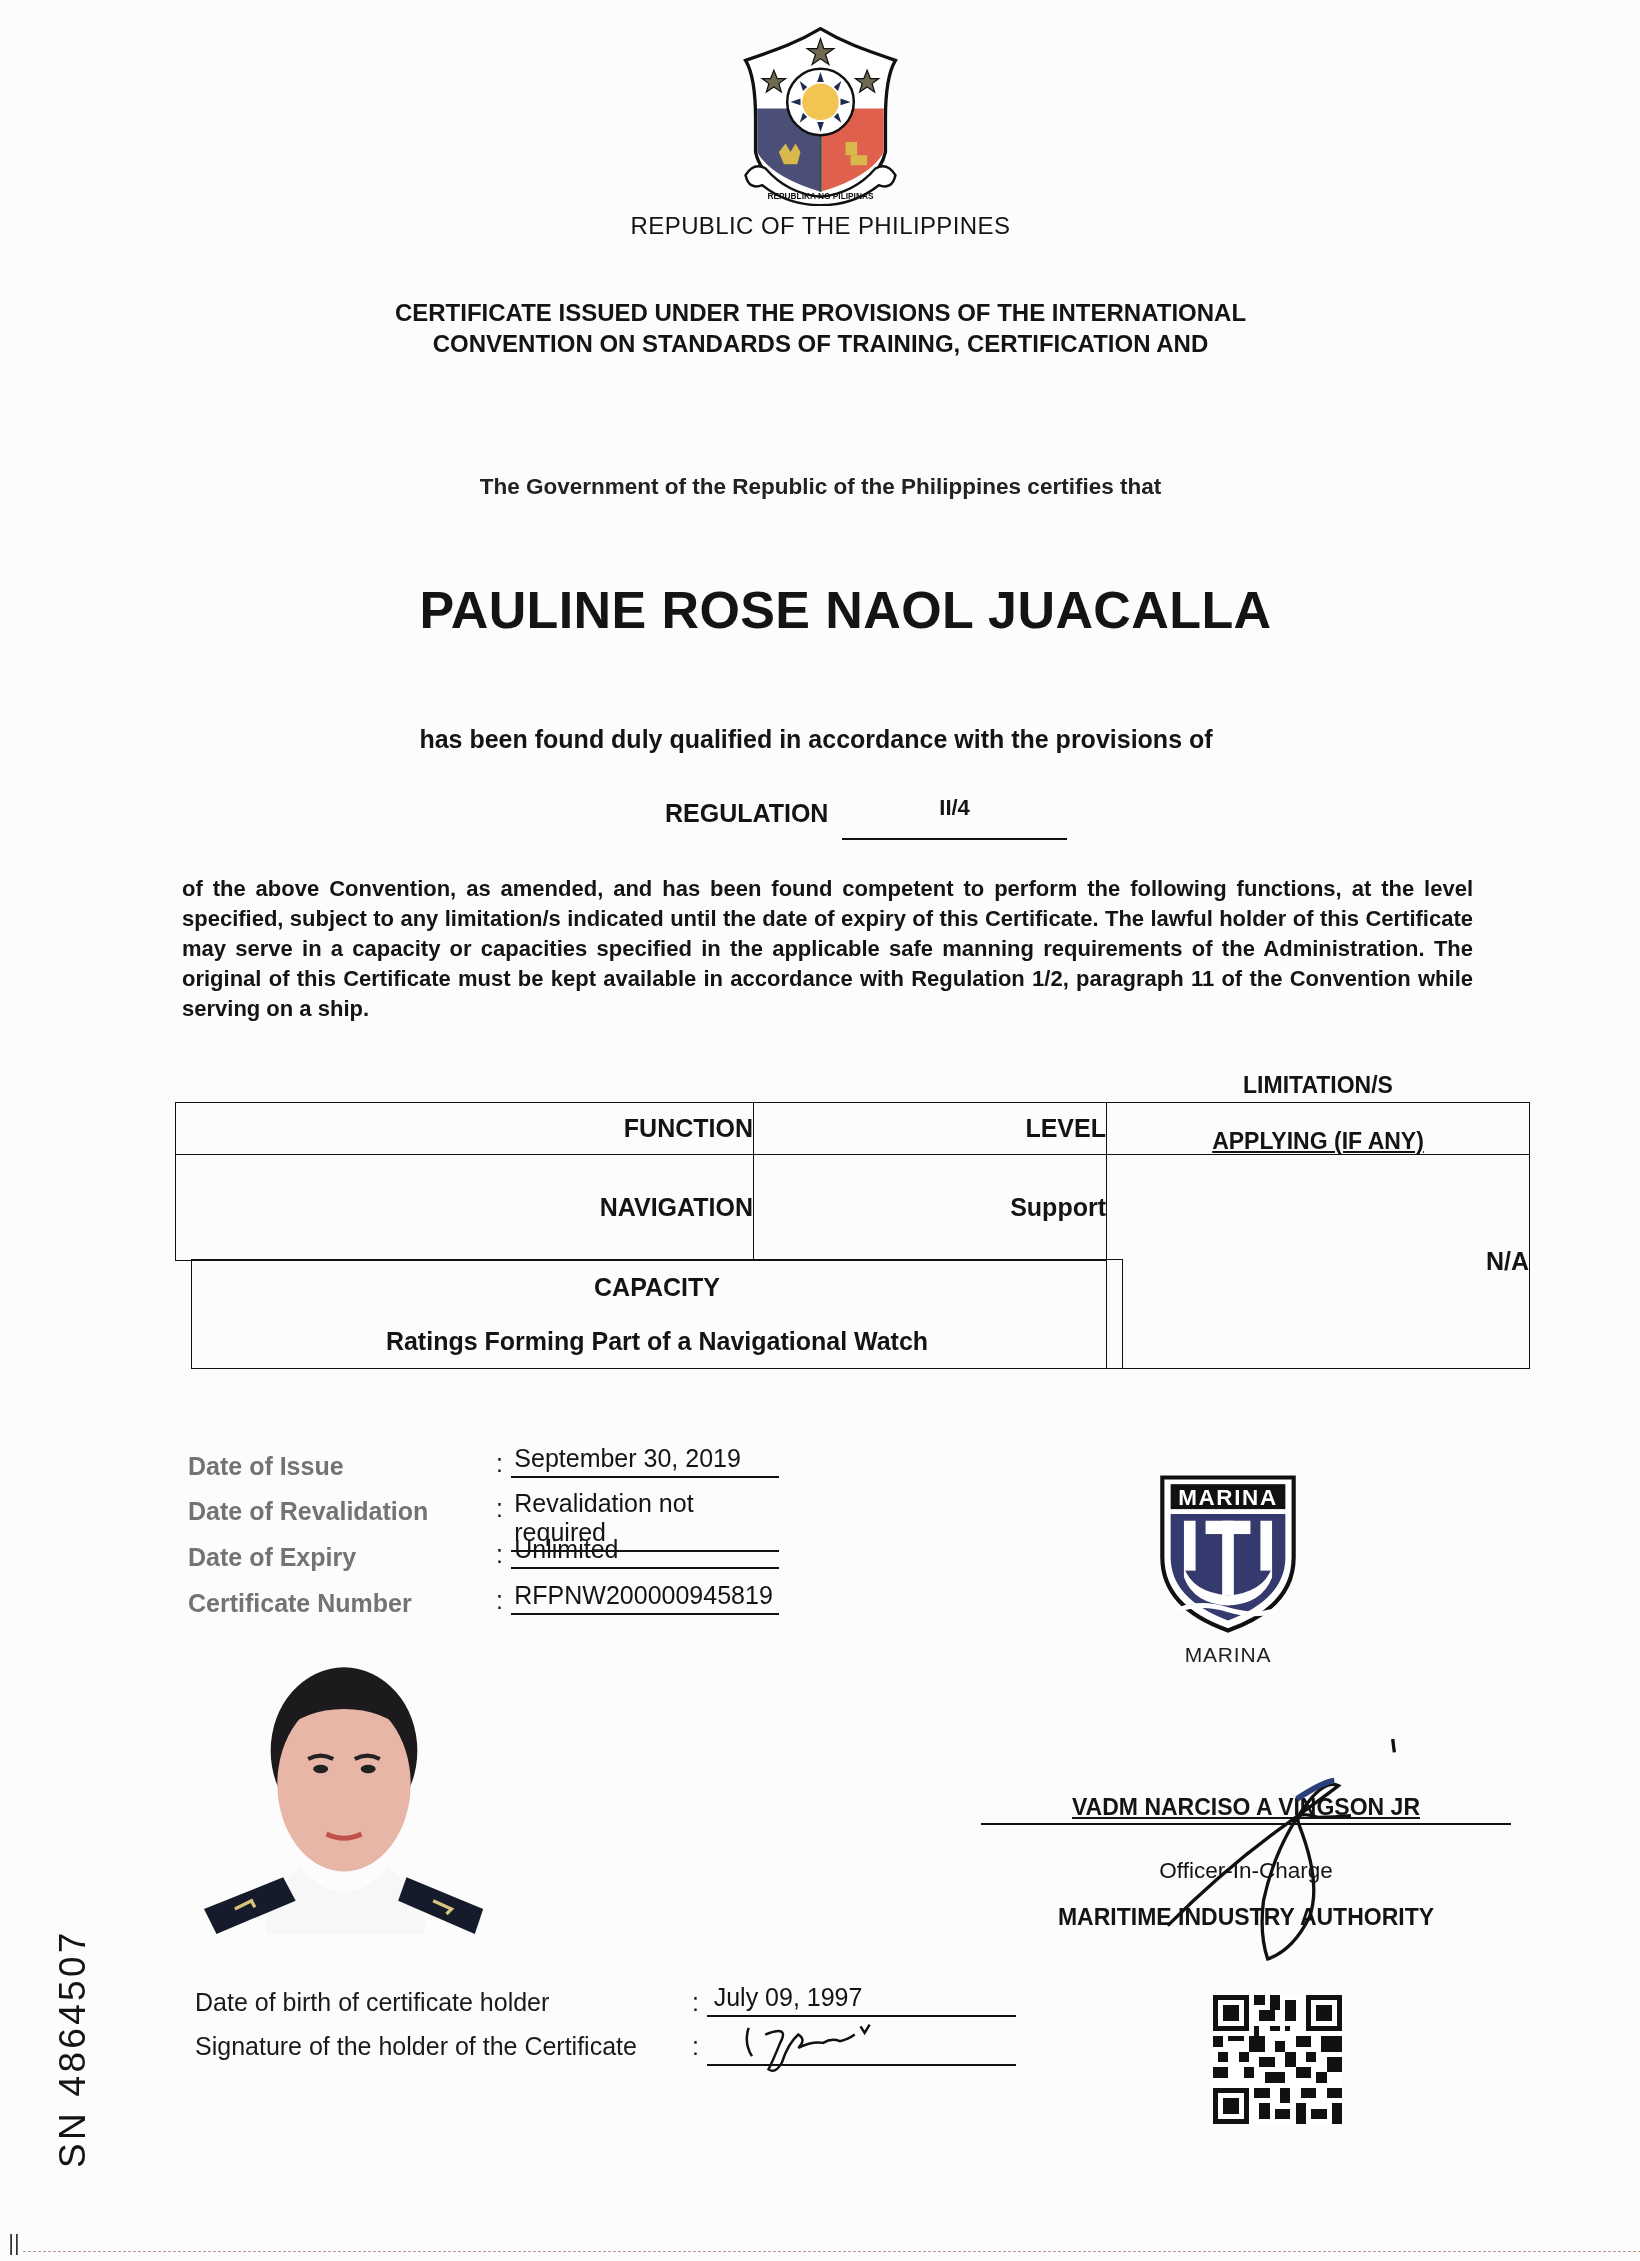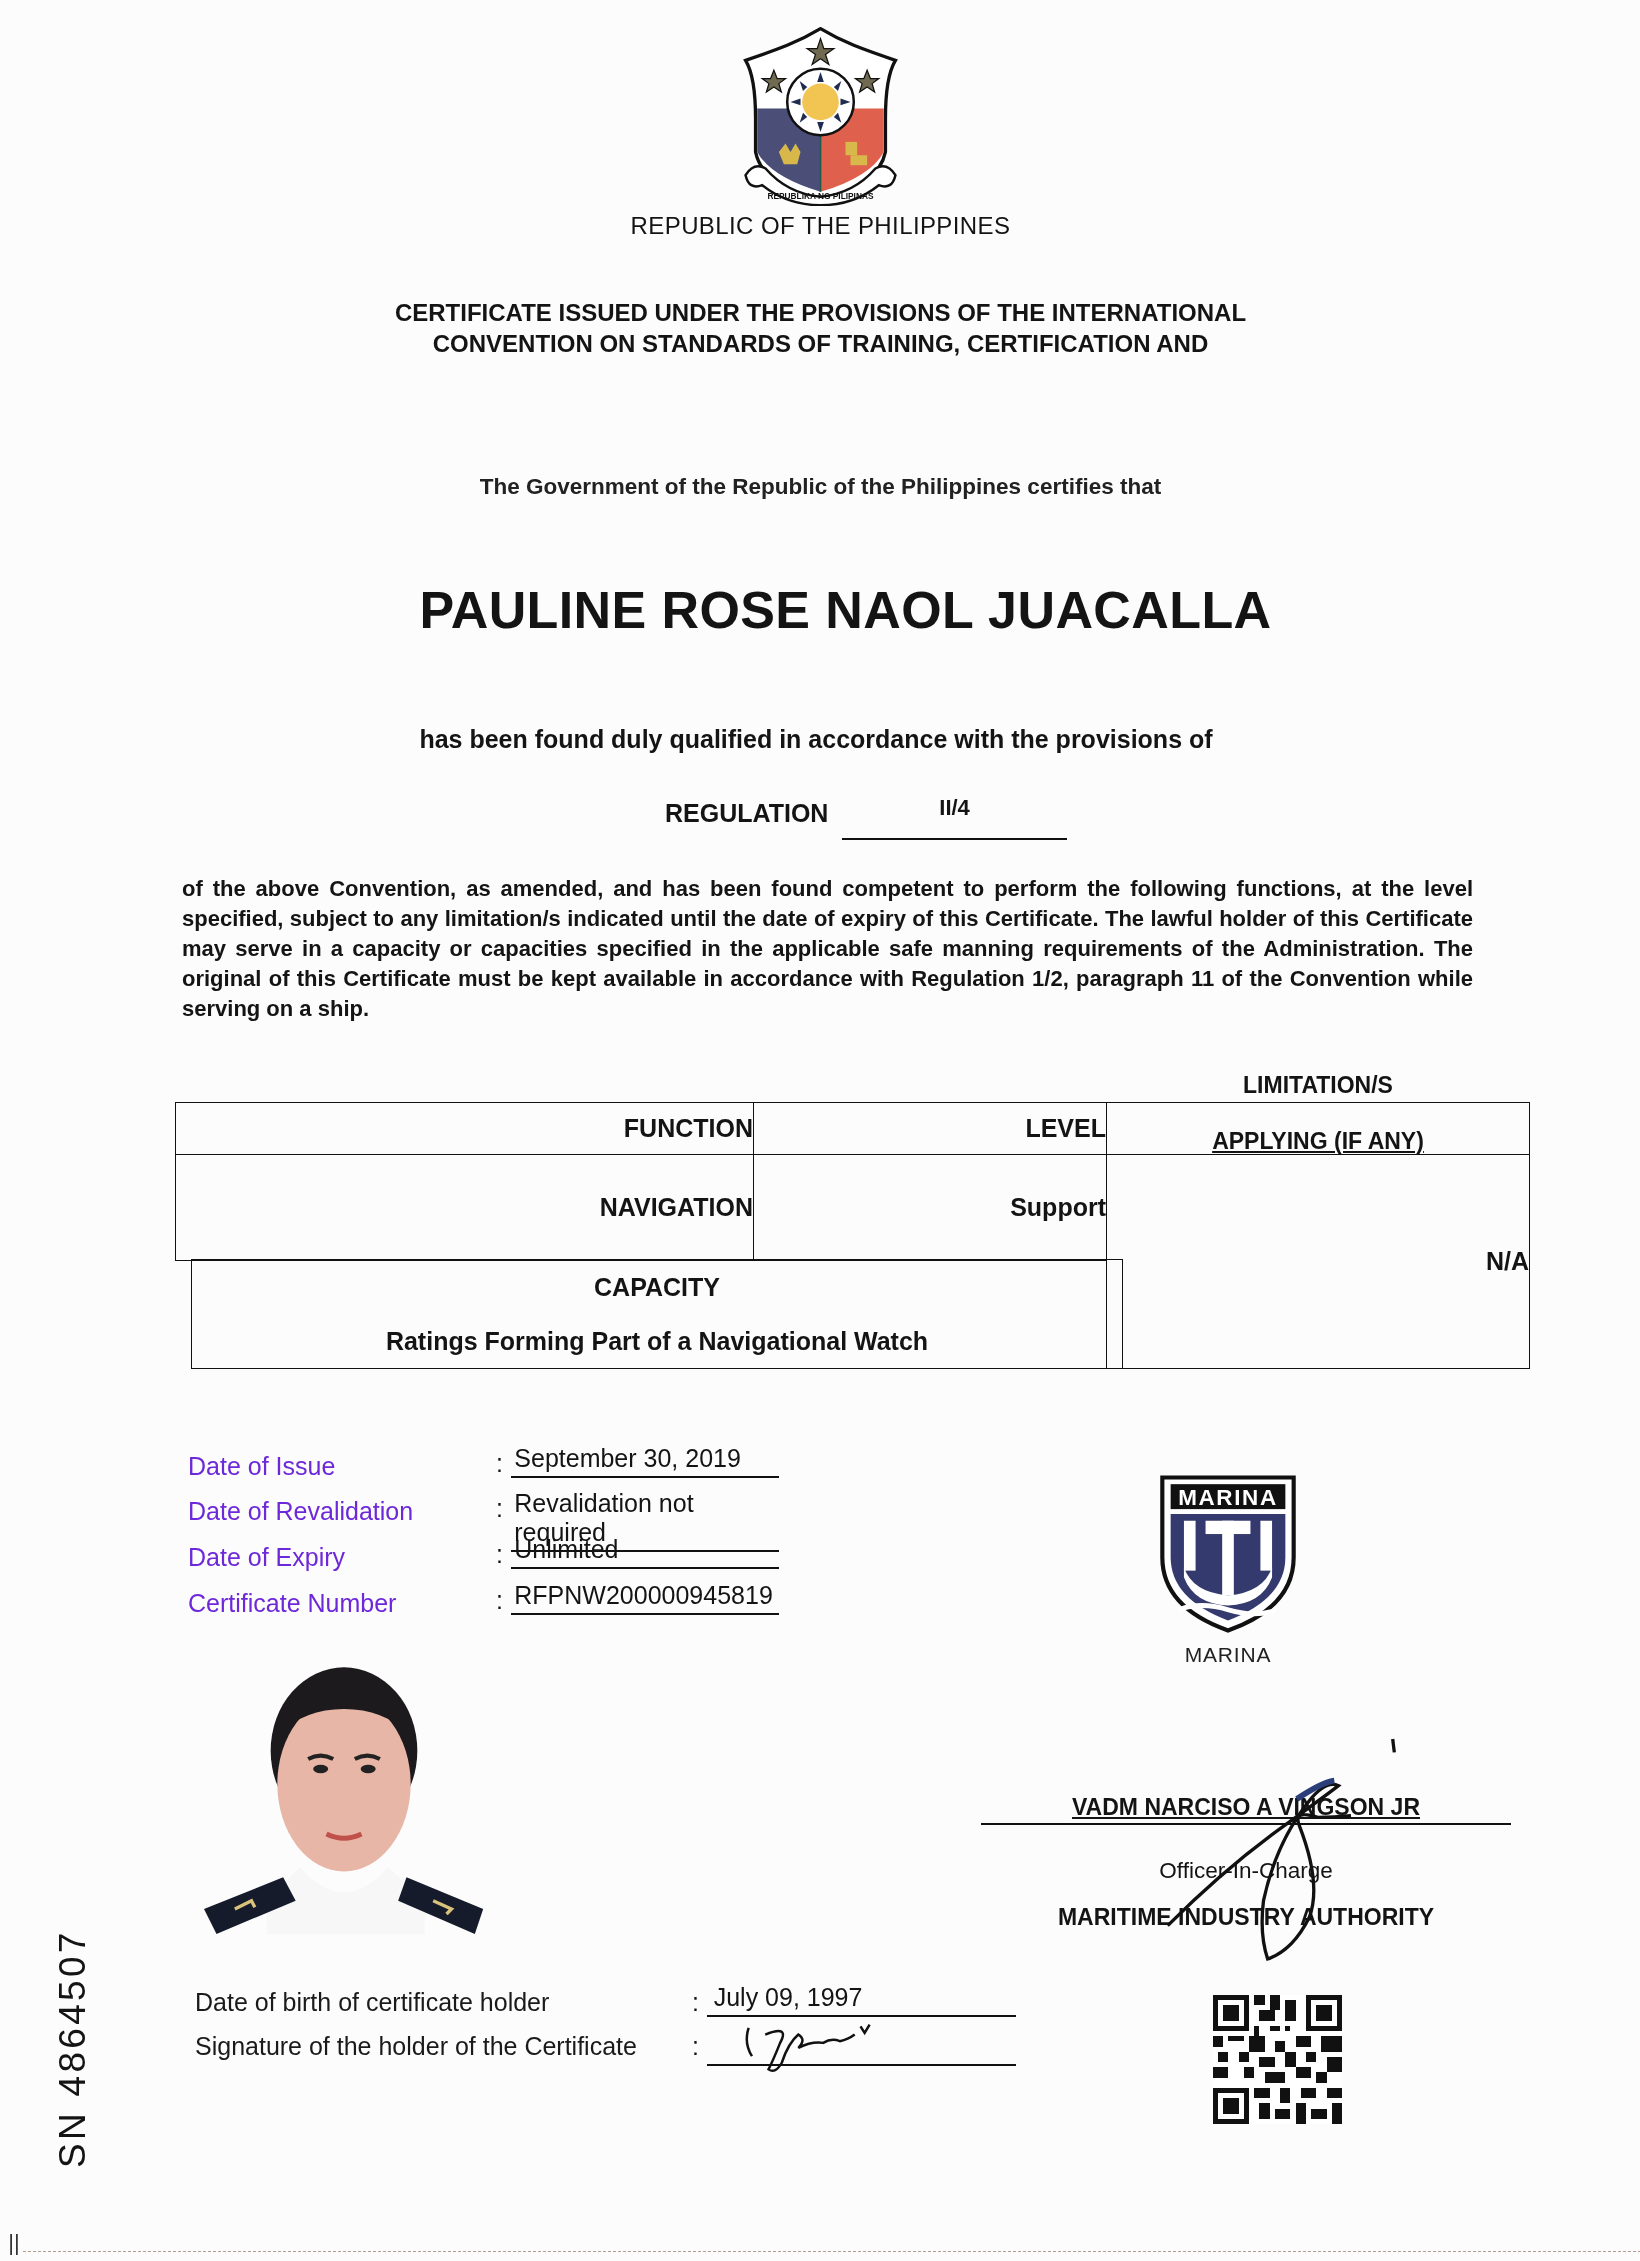--- a/index.html
+++ b/index.html
@@ -35,21 +35,21 @@
   
   #func-table { left: 175px; top: 1102px; width: 1354px; height: 267px; }
   #func-table .cell {
     position: absolute; border: 1.7px solid #111; box-sizing: border-box;
     display: flex; align-items: center; justify-content: flex-end; text-align: center;
     font-weight: bold; font-size: 25px;
   }
   #func-table .hdr-lim { font-size: 23px; line-height: 25px; gap: 31px; }
 
   
-  .info-label { font-size: 25px; color: #6d28d9; }
+  .info-label { font-size: 25px; color: #737373; font-weight: bold; }
   .info-colon { font-size: 25px; }
   .info-value {
     font-size: 25px; border-bottom: 2.5px solid #111; width: 265px; padding-bottom: 3.3px; padding-left: 3.3px;
   }
 
   
   #marina-logo { left: 1159px; top: 1474px; width: 138px; height: 160px; }
   #marina-caption { left: 1159px; width: 138px; top: 1643px; font-size: 21px; color: #222; letter-spacing: 0.8px; }
 
   

